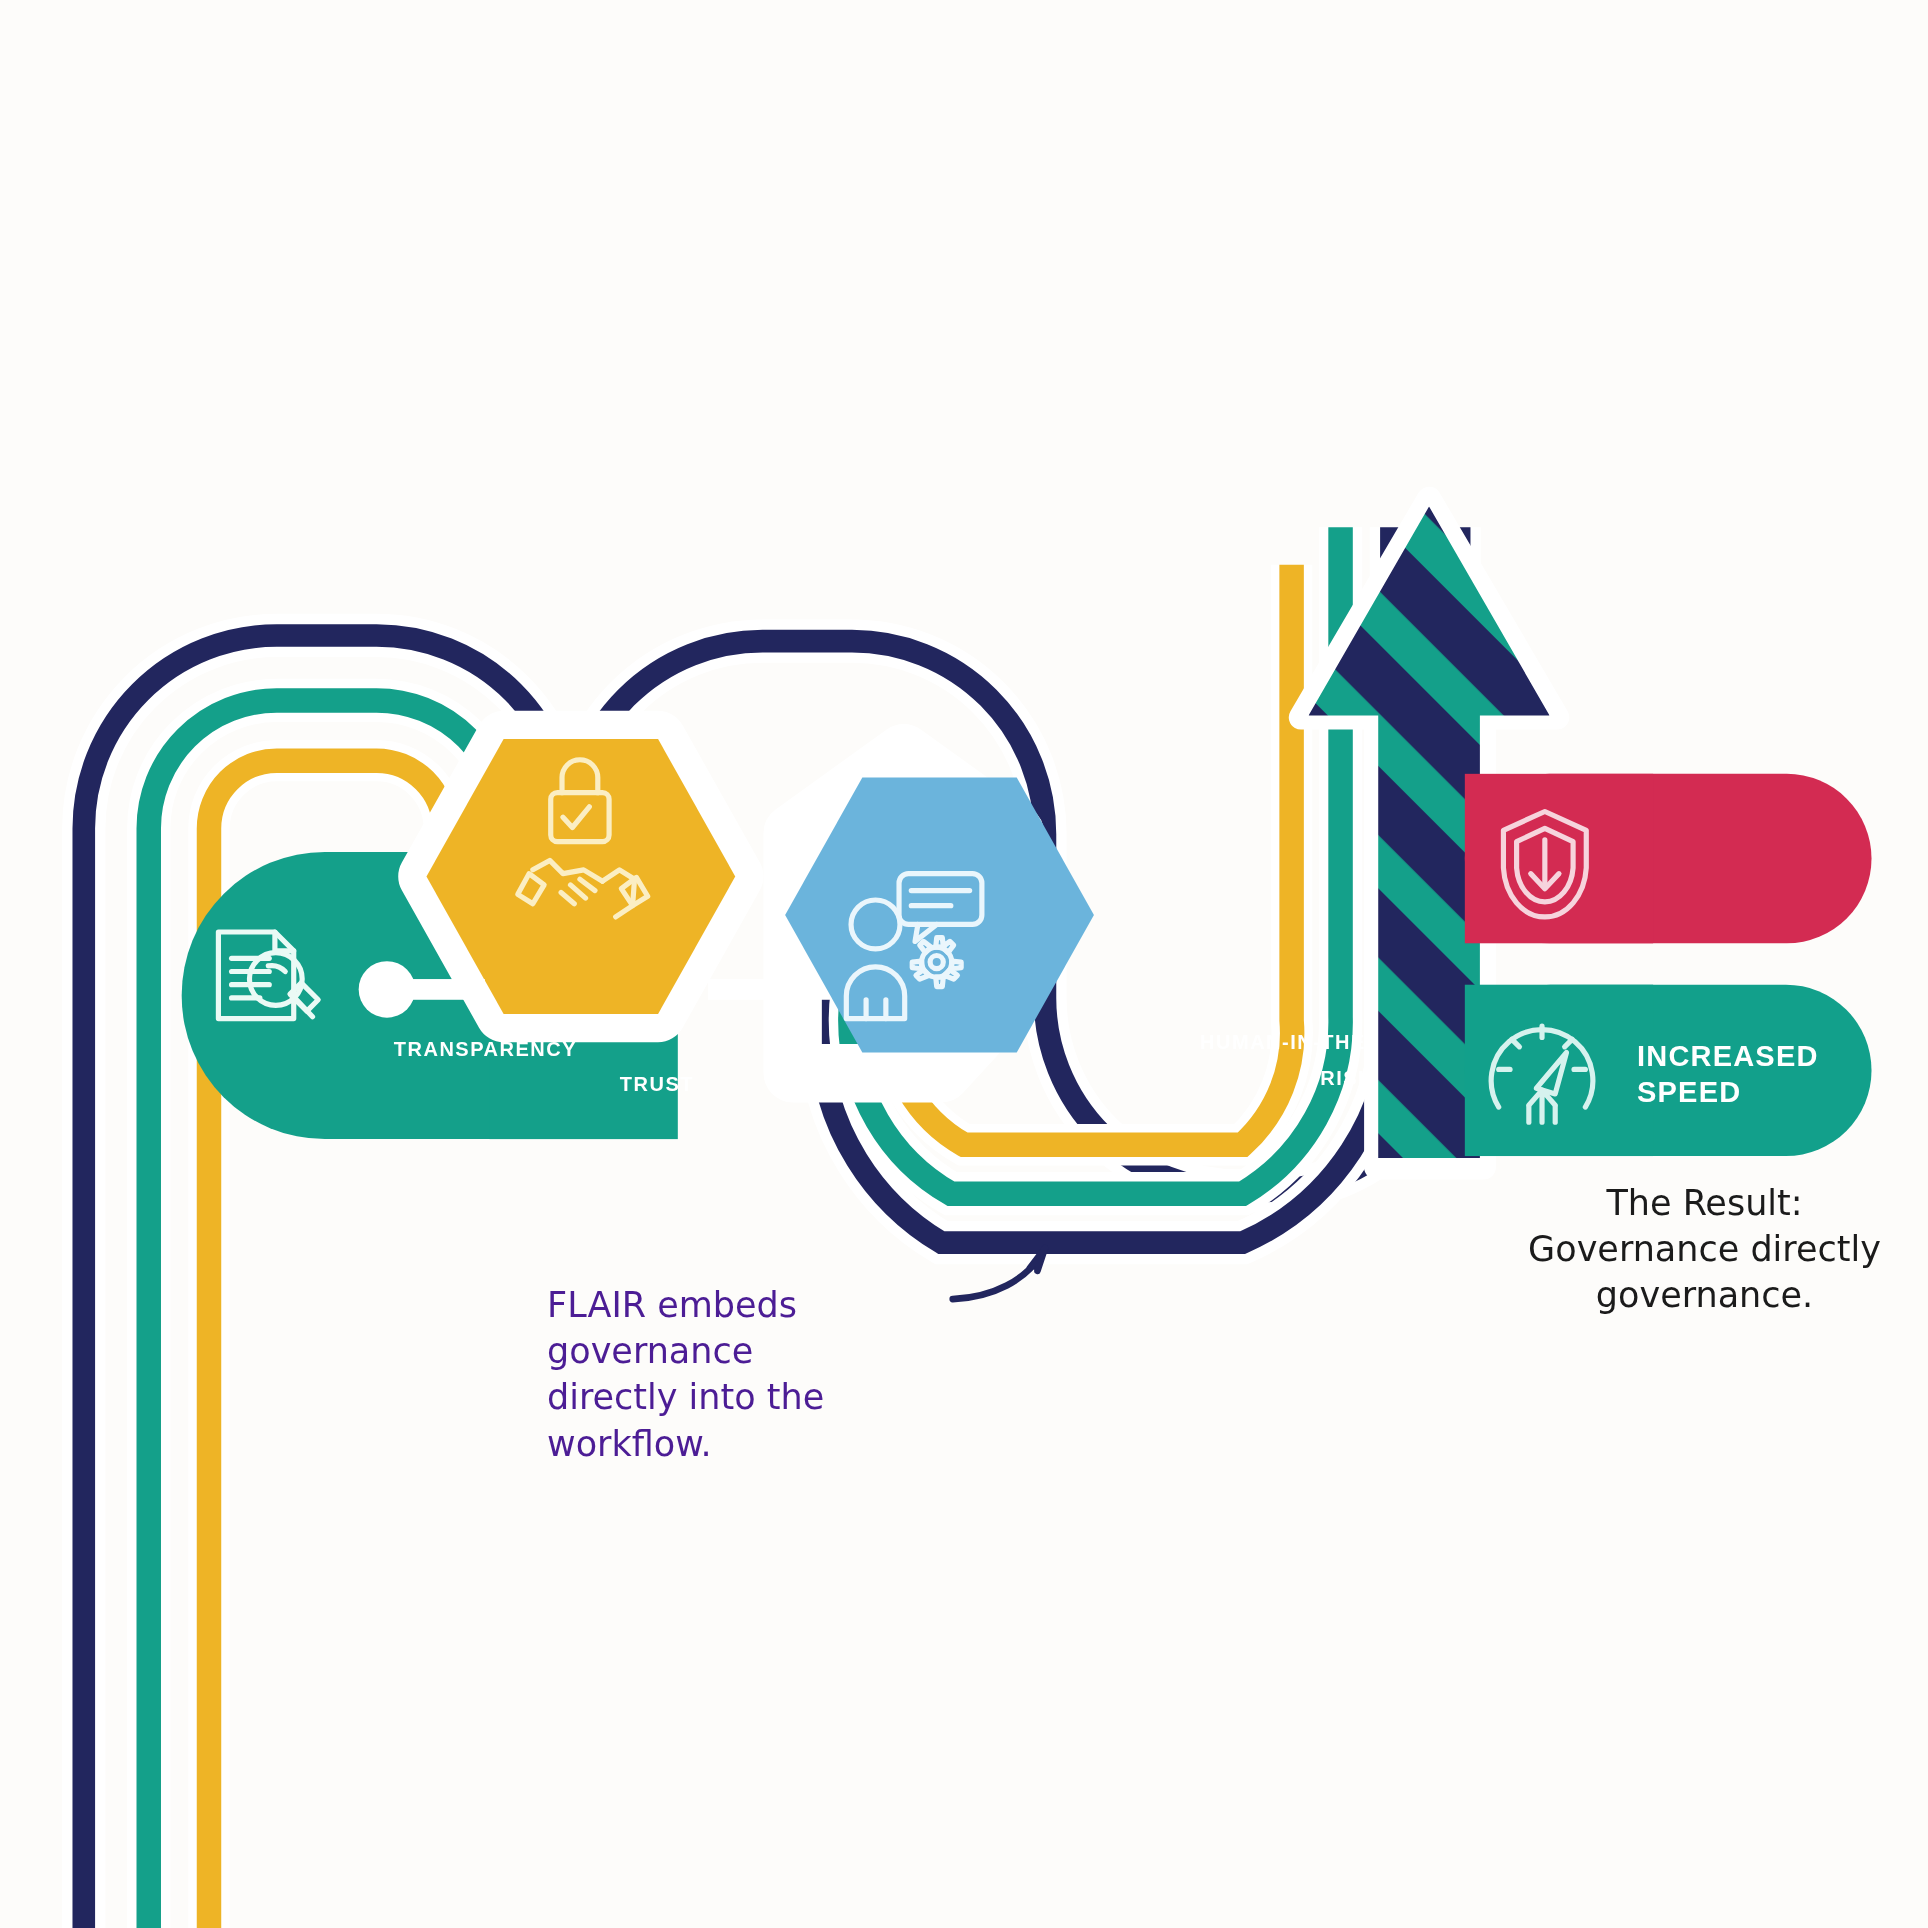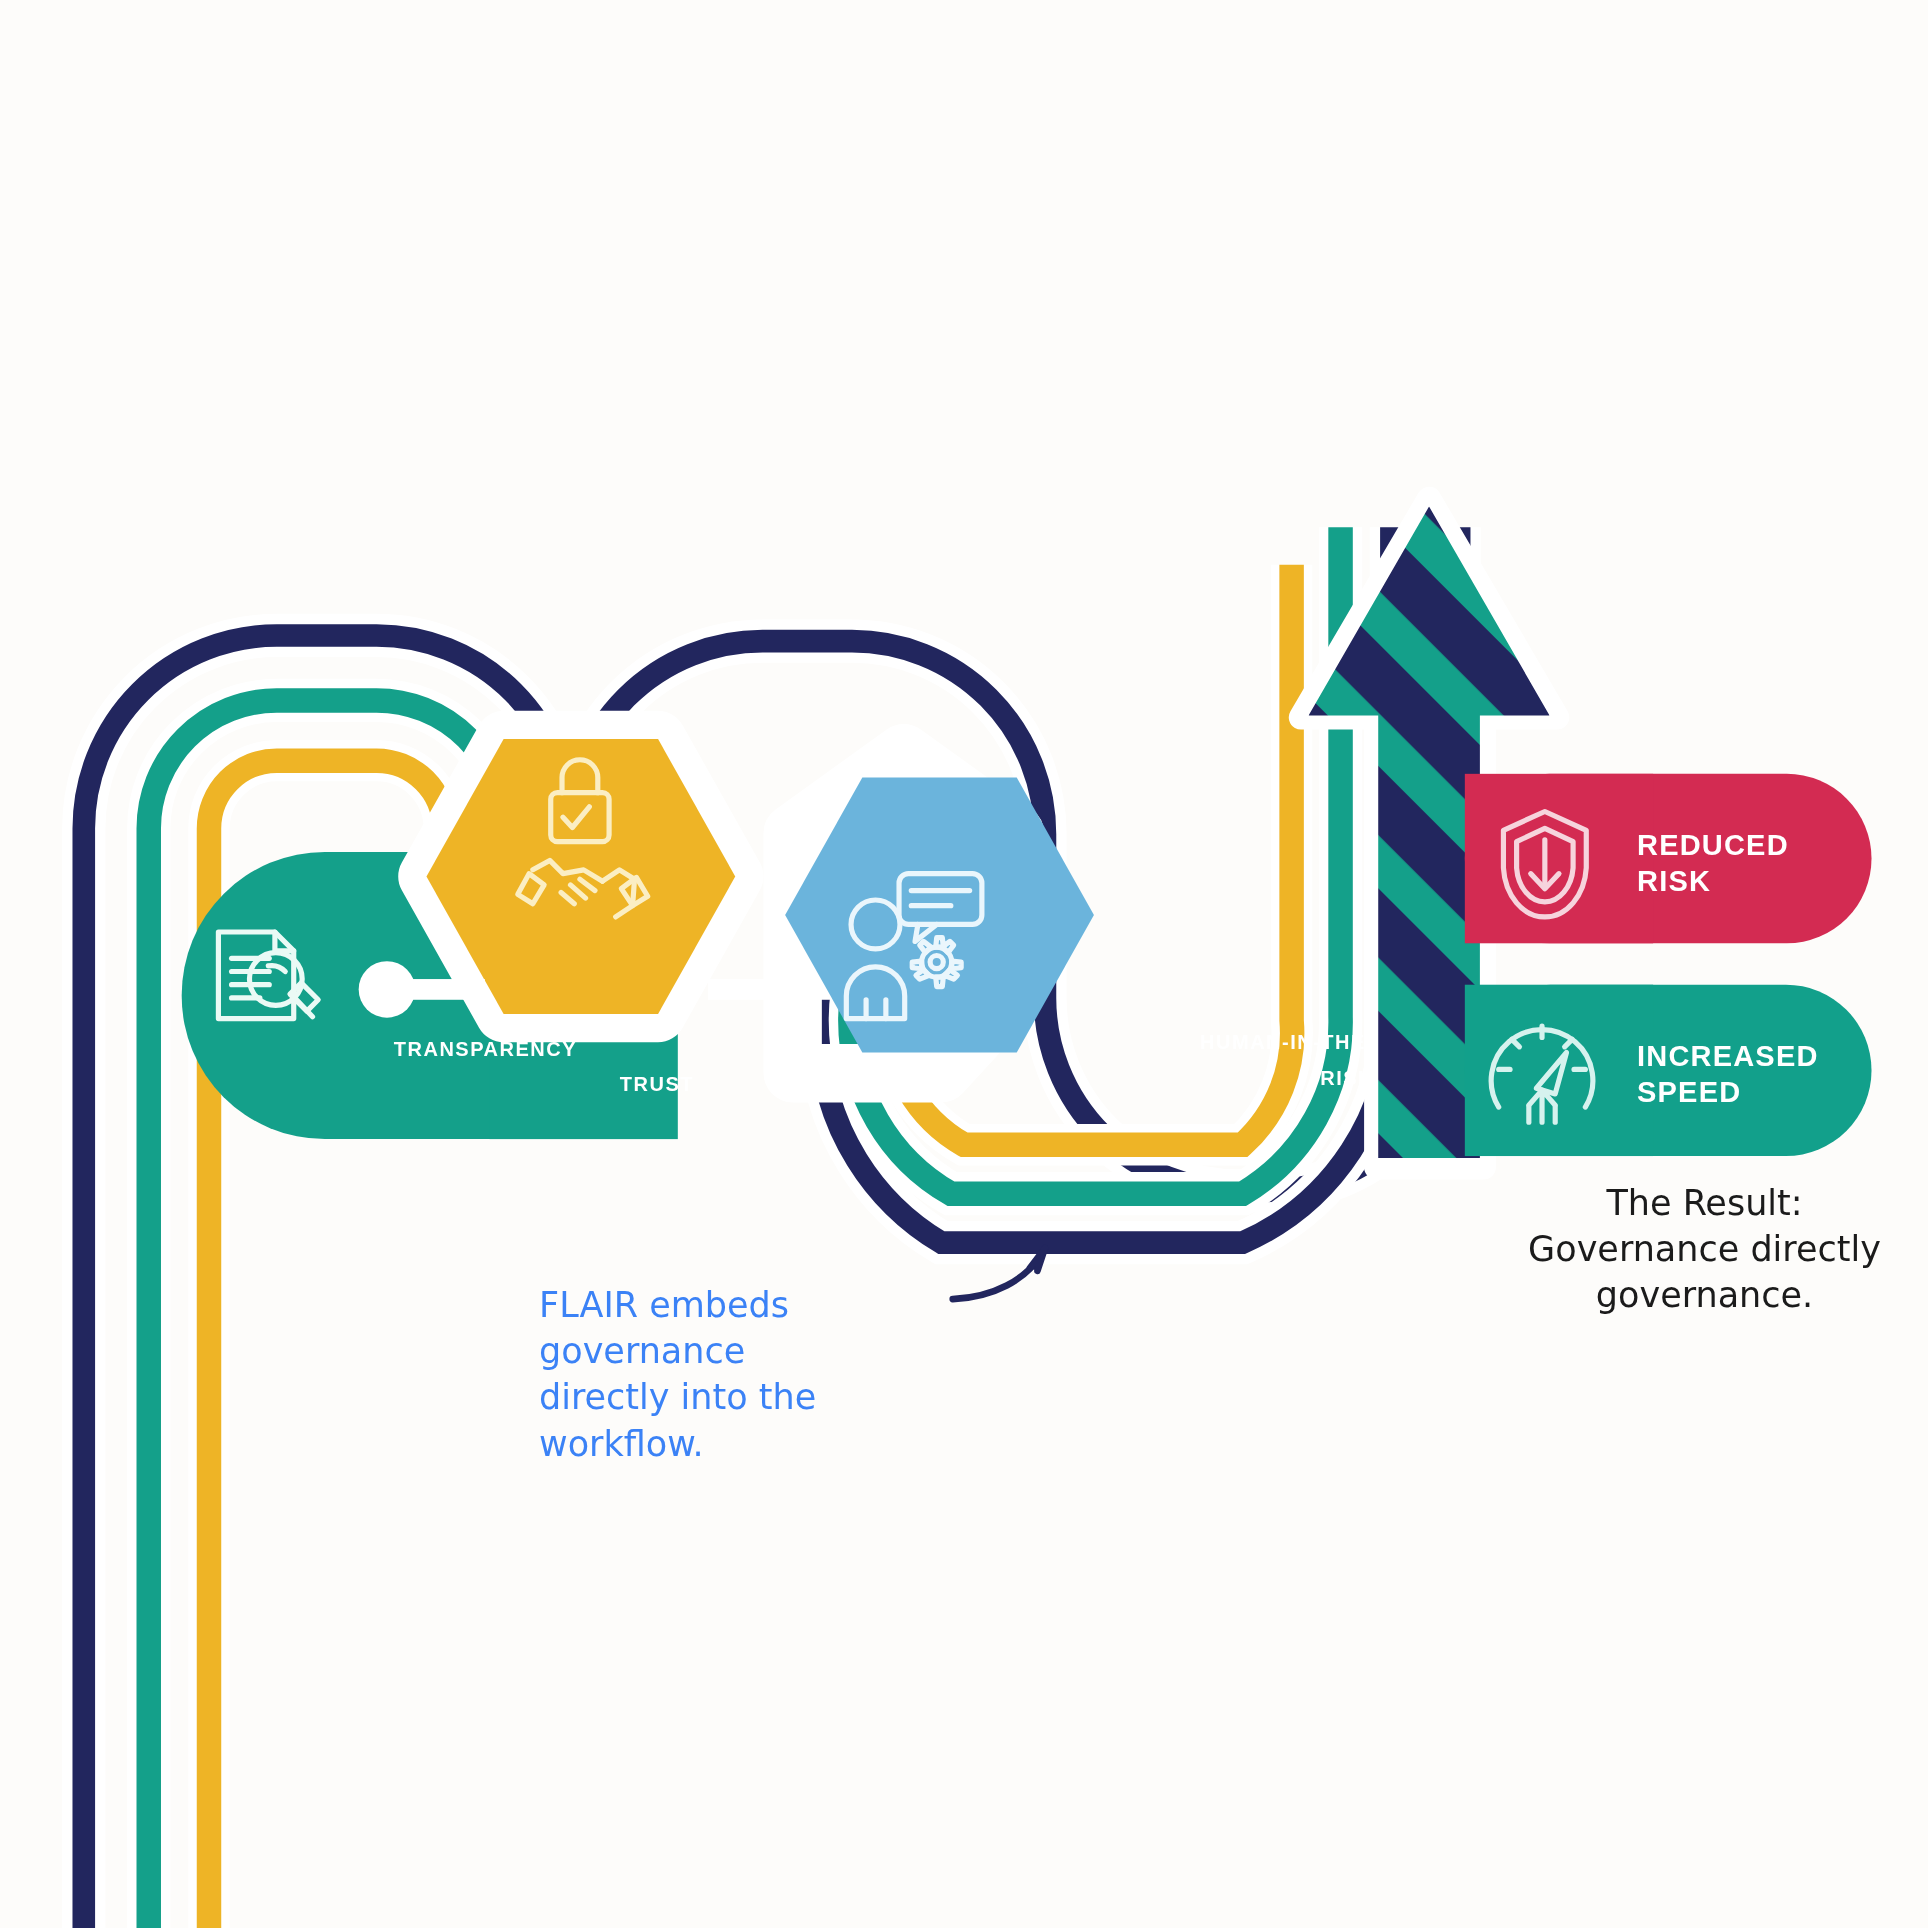--- a/index.html
+++ b/index.html
@@ -2,21 +2,21 @@
 <html style="font-size:15px"><head>
 <meta charset="utf-8">
 <style>
   html,body{margin:0;padding:0;background:#fdfdfb;}
   body{width:1928px;height:1928px;overflow:hidden;font-family:"Liberation Sans",sans-serif;}
   #stage{position:relative;width:1928px;height:1928px;background:#fdfcfa;}
   #art{position:absolute;left:0;top:0;width:1928px;height:1928px;}
   .lbl{position:absolute;color:#ffffff;font-weight:bold;letter-spacing:1.5px;text-align:center;}
   .node-label{font-size:20px;text-align:right;}
   .badge-label{font-size:29px;line-height:1.25;text-align:left;letter-spacing:1.2px;}
-  .caption{position:absolute;color:#3b82f6;font-size:35px;line-height:1.32;font-family:"DejaVu Sans",sans-serif;}
+  .caption{position:absolute;color:#4c1d95;font-size:35px;line-height:1.32;font-family:"DejaVu Sans",sans-serif;margin-left:8px;}
   .caption-right{position:absolute;color:#1b1b1b;font-size:35px;line-height:1.32;font-family:"DejaVu Sans",sans-serif;text-align:center;}
 </style>
 </head>
 <body>
 
 <div id="stage">
 
   <svg id="art" viewBox="0 0 2048 2048">
     <defs>
 
@@ -248,24 +248,20 @@
 
   </svg>
 
   <div class="lbl node-label" style="left:182px;top:1038px;width:395px;">TRANSPARENCY</div>
 
   <div class="lbl node-label" style="left:468px;top:1073px;width:226px;">TRUST</div>
 
   <div class="lbl node-label" style="left:1073px;top:1031px;width:301px;">HUMAN-IN-THE-</div>
   <div class="lbl node-label" style="left:1073px;top:1067px;width:301px;">RISK</div>
 
-  <div class="lbl badge-label" style="left:1637px;top:827px;width:282px;">
-    <span>REDUCED</span><br>
-    <span>RISK</span>
-  </div>
 
   <div class="lbl badge-label" style="left:1637px;top:1038px;width:301px;">
     <span>INCREASED</span><br>
     <span>SPEED</span>
   </div>
 
   <div class="caption" style="left:539px;top:1282px;width:443px;">
     <span>FLAIR embeds governance</span><br>
     <span>directly into the workflow.</span>
   </div>

